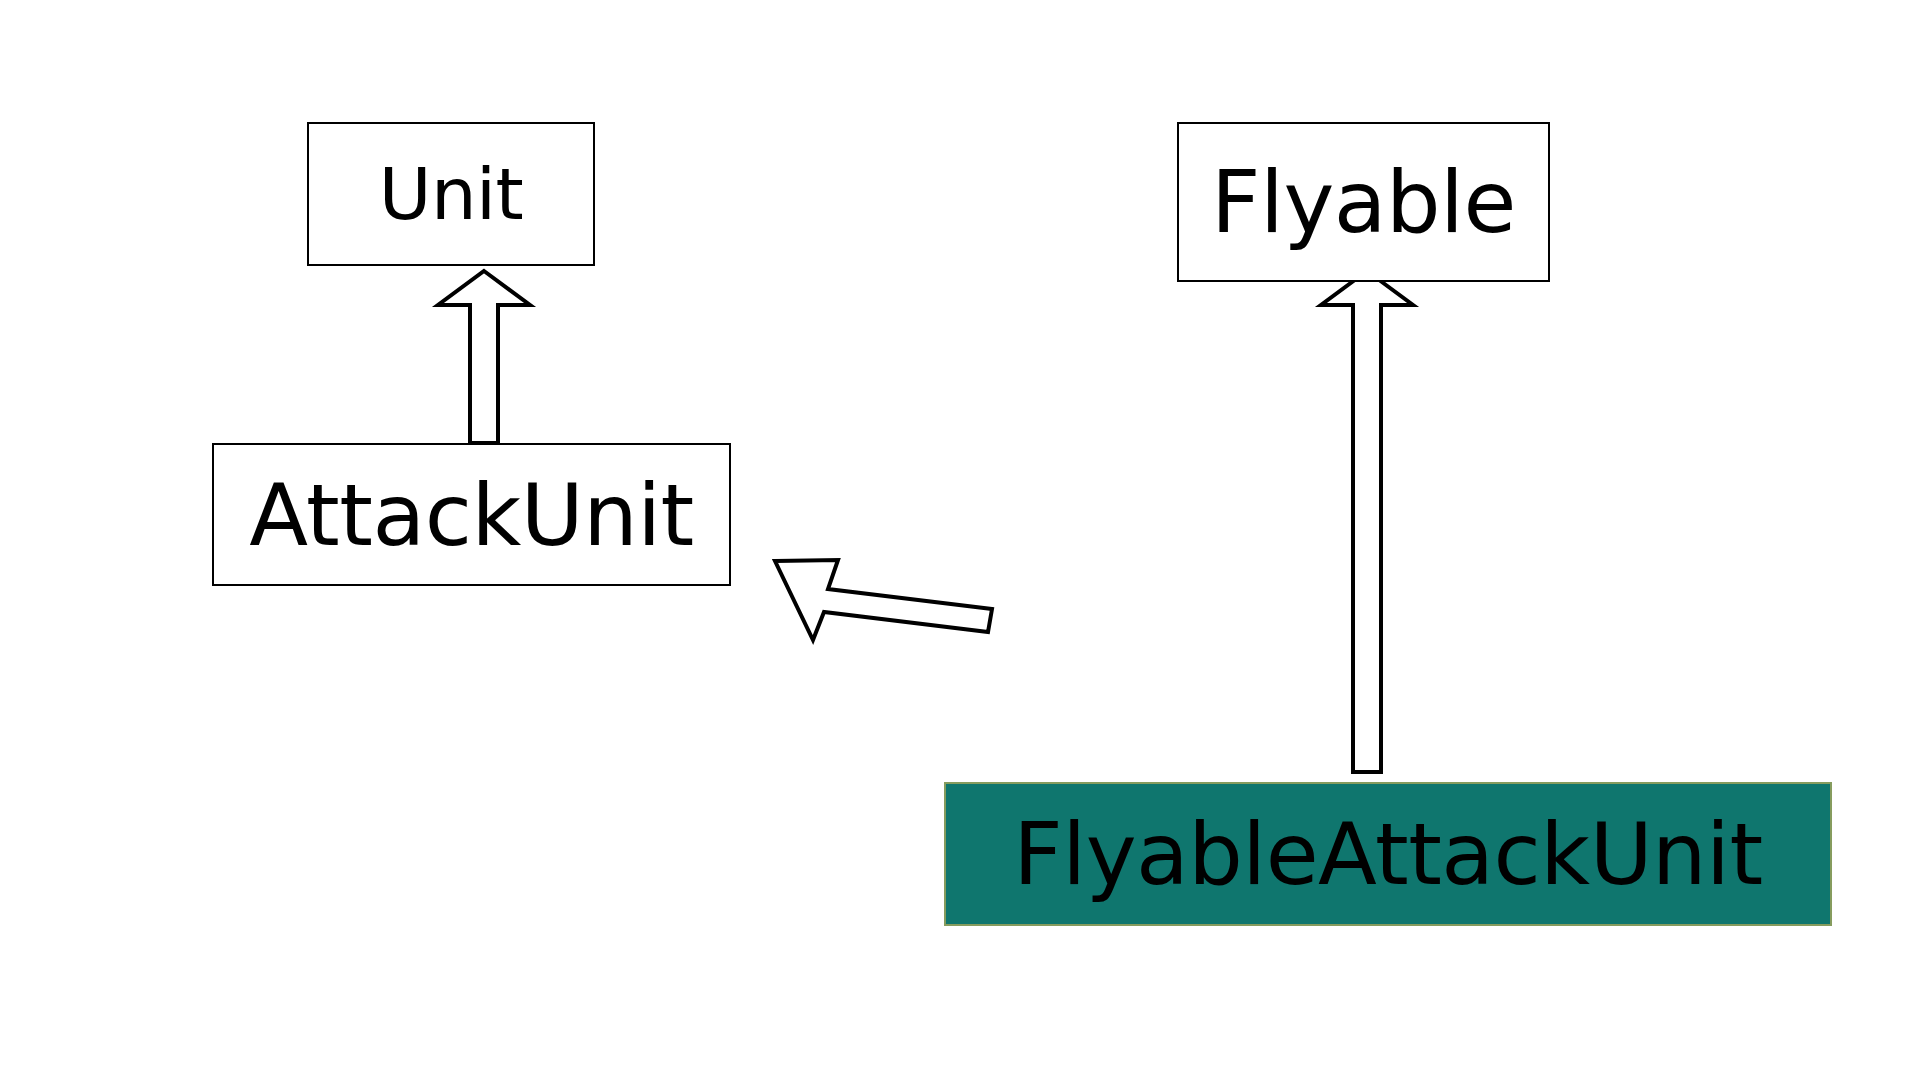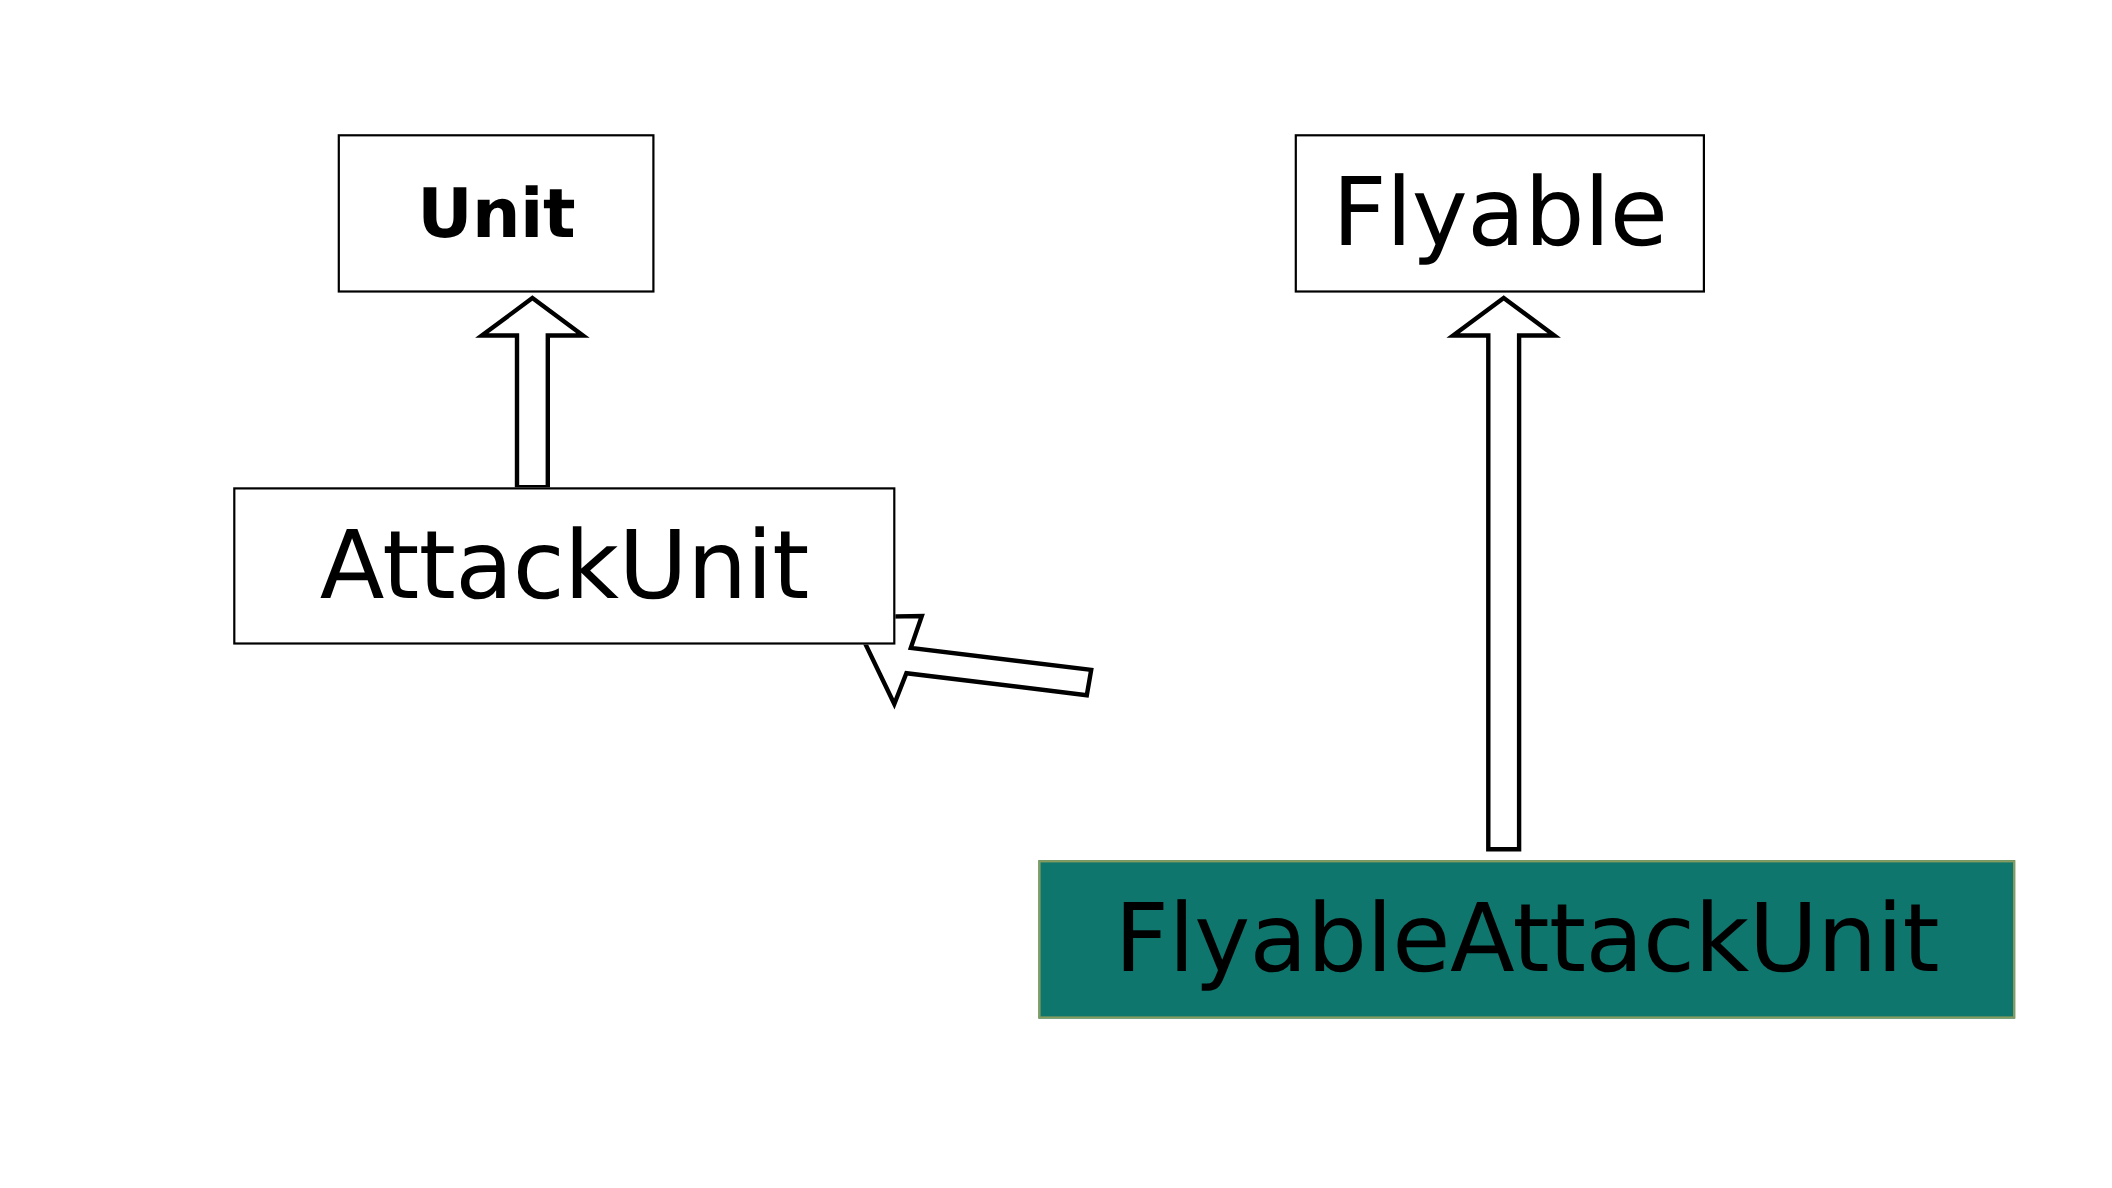--- a/index.html
+++ b/index.html
@@ -50,21 +50,21 @@
     line-height: 1;
     white-space: nowrap;
     letter-spacing: -0.5px;
   }
   
   #box-unit       { left: 307px;  top: 122px; width: 288px; height: 144px; }
   #box-flyable    { left: 1177px; top: 122px; width: 373px; height: 144px; }
   #box-attackunit { left: 212px;  top: 443px; width: 541px; height: 143px; }
   #box-flyableattackunit { left: 944px; top: 782px; width: 888px; height: 144px; }
 
-  #box-unit .class-name       { font-size: 62px; font-weight: bold; }
+  #box-unit .class-name       { font-size: 72px; }
   #box-flyable .class-name    { font-size: 86px; }
   #box-attackunit .class-name { font-size: 86px; }
   #box-flyableattackunit .class-name { font-size: 86px; }
 </style>
 </head>
 <body>
 
 <div id="diagram-canvas" style="background: rgb(255, 255, 255);">
 
   <svg class="uml-svg" viewBox="0 0 1920 1080" xmlns="http://www.w3.org/2000/svg">
@@ -73,25 +73,25 @@
 
     <polygon points="1367,271 1413,305 1381,305 1381,772 1353,772 1353,305 1321,305" fill="#ffffff" stroke="#000000" stroke-width="4" stroke-linejoin="miter"></polygon>
 
     <polygon points="775,561 838,560 828,589 992,609 988,632 824,612 813,640" fill="#ffffff" stroke="#000000" stroke-width="4" stroke-linejoin="miter"></polygon>
   </svg>
 
   <div id="box-unit" class="class-box border-black" style="left: 307px; top: 122px; width: 288px; height: 144px; border-color: rgb(0, 0, 0); background: rgb(255, 255, 255);">
     <span class="class-name">Unit</span>
   </div>
 
-  <div id="box-flyable" class="class-box border-black" style="left: 1177px; top: 122px; width: 373px; height: 144px; border-color: rgb(0, 0, 0); background: rgb(255, 255, 255);">
+  <div id="box-flyable" class="class-box border-black" style="left: 1177px; top: 122px; width: 373px; height: 160px; border-color: rgb(0, 0, 0); background: rgb(255, 255, 255);">
     <span class="class-name">Flyable</span>
   </div>
 
-  <div id="box-attackunit" class="class-box border-black" style="left: 212px; top: 443px; width: 602px; height: 143px; border-color: rgb(0, 0, 0); background: rgb(255, 255, 255);">
+  <div id="box-attackunit" class="class-box border-black" style="left: 212px; top: 443px; width: 519px; height: 143px; border-color: rgb(0, 0, 0); background: rgb(255, 255, 255);">
     <span class="class-name">AttackUnit</span>
   </div>
 
   <div id="box-flyableattackunit" class="class-box border-green" style="left: 944px; top: 782px; width: 888px; height: 144px; border-color: rgb(134, 156, 94); background: #0f766e;">
     <span class="class-name">FlyableAttackUnit</span>
   </div>
 
 </div>
 
 </body></html>

